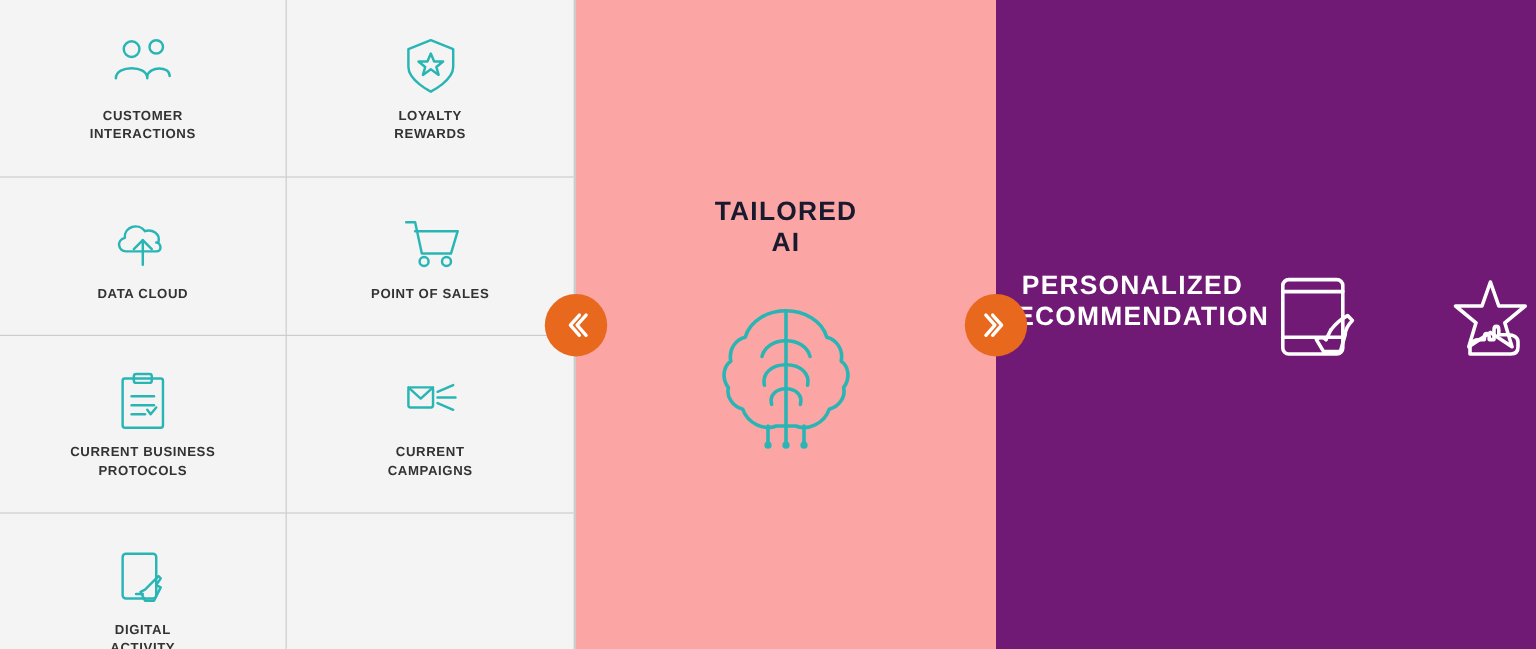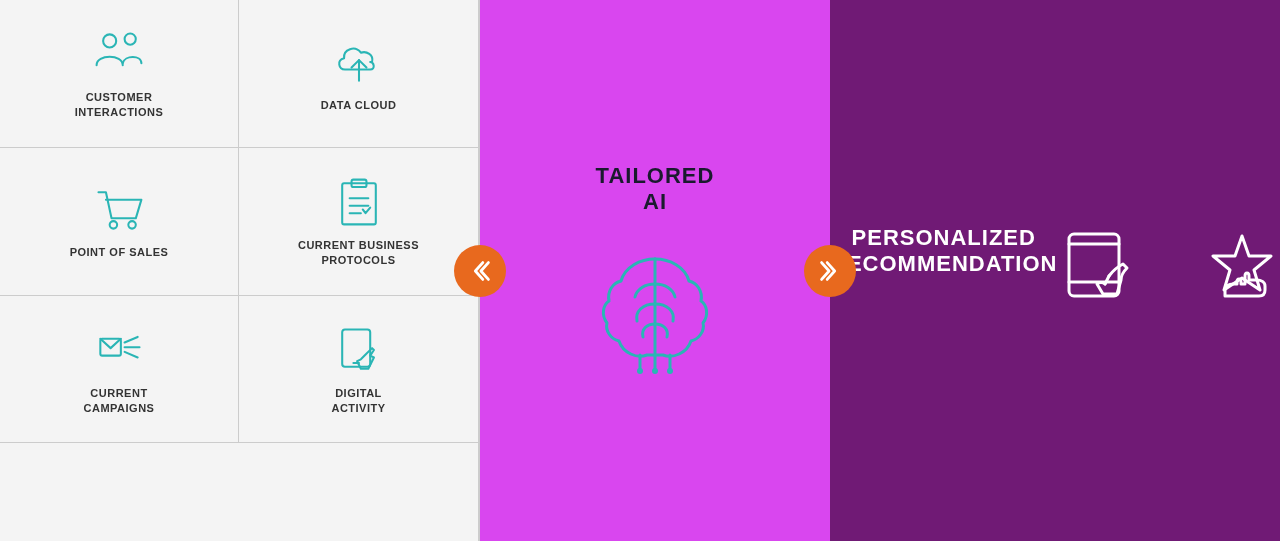--- a/index.html
+++ b/index.html
@@ -46,21 +46,21 @@
       color: #333;
       letter-spacing: 0.5px;
       line-height: 1.4;
       text-transform: uppercase;
     }
 
     
     .middle-panel {
       width: 350px;
       height: 541px;
-      background: #d946ef;
+      background: #fca5a5;
       display: flex;
       flex-direction: column;
       align-items: center;
       justify-content: center;
       position: relative;
       flex-shrink: 0;
     }
 
     .middle-title {
       font-size: 22px;
@@ -153,20 +153,28 @@
     <svg viewBox="0 0 60 60">
 
       <circle cx="20" cy="16" r="7" class="stroke-teal"></circle>
       <path d="M6 42 C6 30 34 30 34 42" class="stroke-teal"></path>
       <circle cx="42" cy="14" r="6" class="stroke-teal"></circle>
       <path d="M34 40 C36 31 54 31 54 40" class="stroke-teal"></path>
     </svg>
     <span class="grid-cell-label">CUSTOMER<br>INTERACTIONS</span>
   </div>
 
+  <div class="grid-cell">
+    <svg viewBox="0 0 60 60">
+
+      <path d="M30 8 L50 16 L50 32 C50 44 30 54 30 54 C30 54 10 44 10 32 L10 16 Z" class="stroke-teal"></path>
+      <polygon points="30,20 33,27 41,27 35,32 37,39 30,34 23,39 25,32 19,27 27,27" class="stroke-teal"></polygon>
+    </svg>
+    <span class="grid-cell-label">LOYALTY<br>REWARDS</span>
+  </div>
 
 
   <div class="grid-cell">
     <svg viewBox="0 0 60 60">
 
       <path d="M15 38 C8 38 6 28 14 26 C13 16 26 12 32 20 C38 18 46 22 44 30 L42 30 C46 30 48 38 42 38 Z" class="stroke-teal"></path>
       <line x1="30" y1="28" x2="30" y2="50" class="stroke-teal"></line>
       <polyline points="22,36 30,28 38,36" class="stroke-teal"></polyline>
     </svg>
     <span class="grid-cell-label">DATA CLOUD</span>

